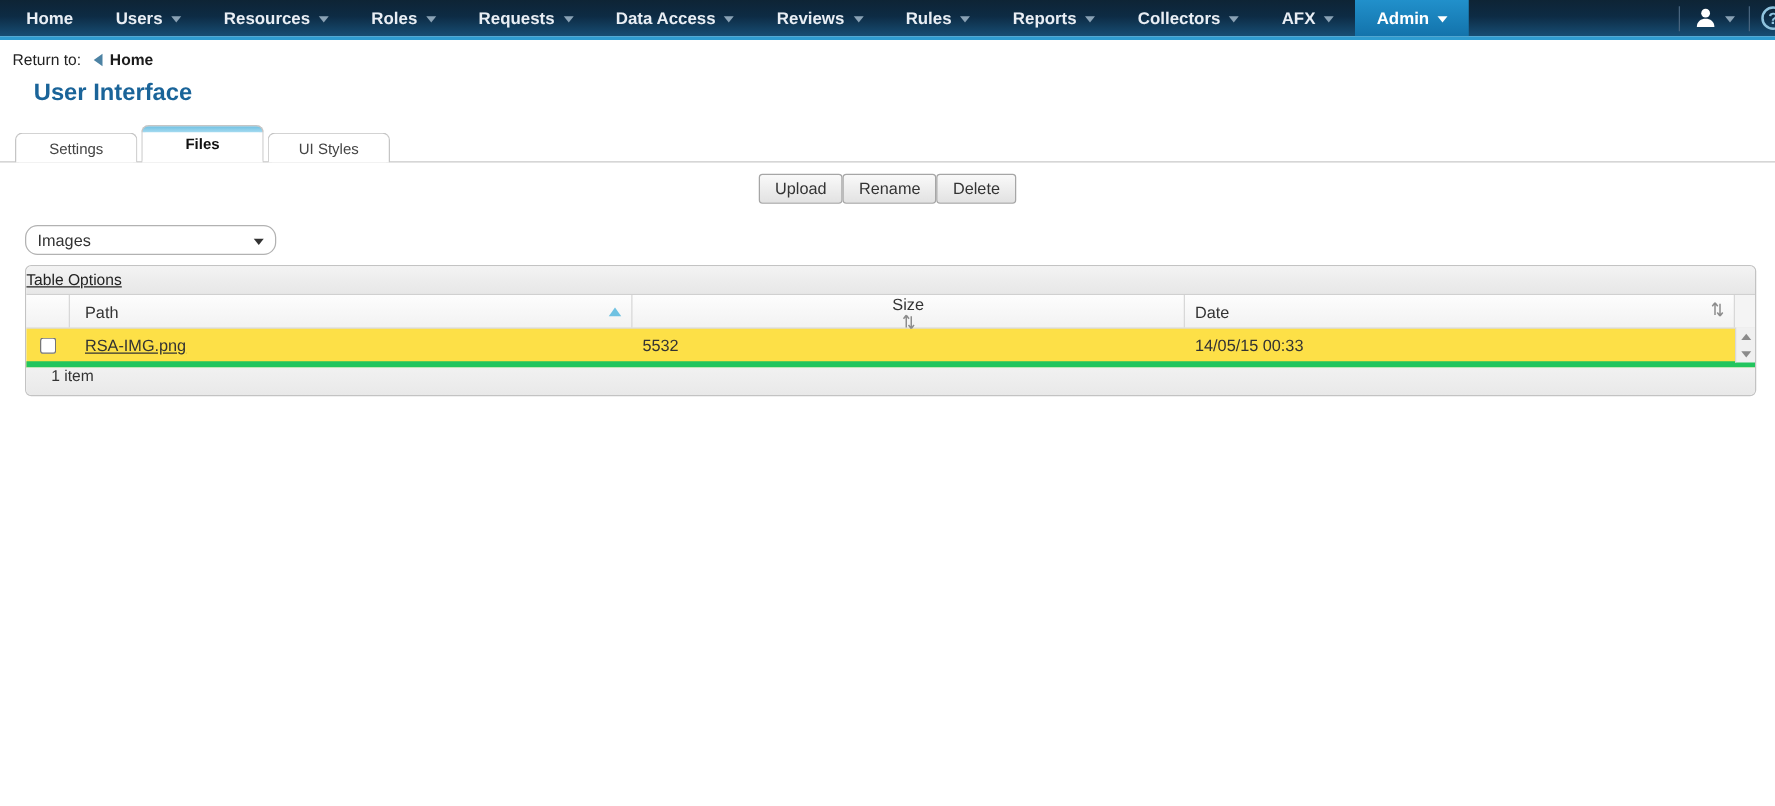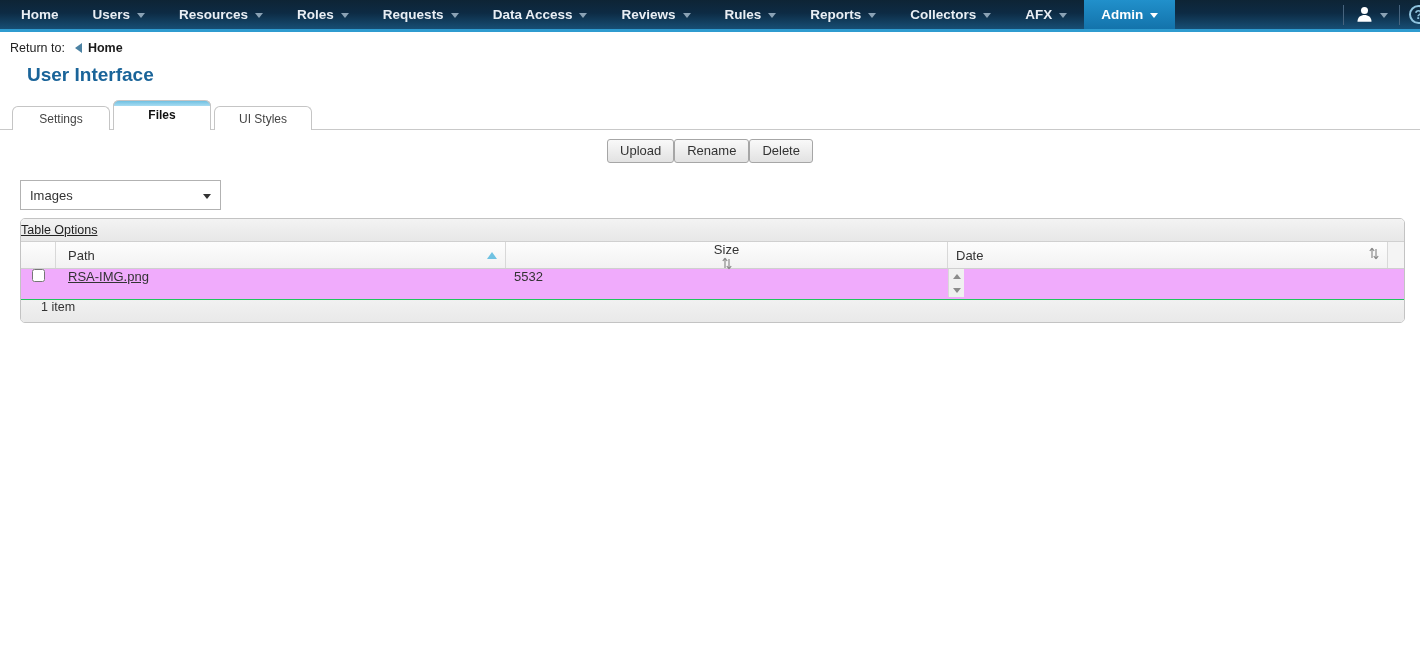--- a/index.html
+++ b/index.html
@@ -65,22 +65,22 @@
   
   .toolbar { display: flex; justify-content: center; gap: 0; margin-top: 9px; }
   .btn {
     padding: 3px 12px 4px 12px; font-size: 13px; color: #333; font-family: inherit;
     background: linear-gradient(180deg, #f9f9f9 0%, #e2e2e2 100%);
     border: 1px solid #a6a6a6; border-radius: 3px; cursor: pointer;
   }
 
   
   .dropdown {
-    margin: 17px 0 0 20px; width: 201px; height: 30px; background: #ffffff;
-    border: 1px solid #b2b2b2; border-radius: 0; display: flex; align-items: center;
+    margin: 17px 0 0 20px; width: 201px; height: 24px; background: #ffffff;
+    border: 1px solid #b2b2b2; border-radius: 10px; display: flex; align-items: center;
     justify-content: space-between; padding: 0 9px; font-size: 13px; color: #333; cursor: pointer;
   }
   .dropdown .caret-down { border-top-color: #333; border-left-width: 4px; border-right-width: 4px; }
 
   
   .table-wrap { margin: 8px 15px 0 20px; border: 1px solid #c3c3c3; border-radius: 5px; overflow: hidden; background: #fff; }
   .options-bar {
     height: 23px; background: linear-gradient(180deg, #f3f3f3 0%, #e7e7e7 100%);
     border-bottom: 1px solid #d0d0d0; display: flex; align-items: center;
     padding-right: 10px;
@@ -93,21 +93,21 @@
   .th-check { width: 35px; }
   .th-path  { width: 450px; padding: 0 8px 0 12px; justify-content: space-between; }
   .th-size  { width: 442px; padding: 0 8px; justify-content: space-between; flex-direction: column; }
   .th-date  { flex: 1; padding: 0 8px; justify-content: space-between; }
   .th-scroll { width: 16px; border-right: none; background: #f4f4f4; cursor: default; }
   .sort-asc {
     width: 0; height: 0; border-left: 5px solid transparent; border-right: 5px solid transparent;
     border-bottom: 7px solid #6fc2e2;
   }
 
-  .trow { display: flex; height: 31px; align-items: flex-start; border-bottom: 1px solid #22c55e; background: #f0abfc; }
+  .trow { display: flex; height: 31px; align-items: center; border-bottom: 5px solid #22c55e; background: #fde047; }
   .td { display: flex; align-items: center; font-size: 13px; color: #333; }
   .td-check { width: 35px; justify-content: center; }
   .td-check input { width: 13px; height: 13px; cursor: pointer; }
   .td-path { width: 450px; padding-left: 12px; }
   .td-size { width: 442px; padding-left: 8px; }
   .td-date { flex: 1; padding-left: 8px; }
   .file-link { color: #333; text-decoration: underline; cursor: pointer; }
 
   .td-scroll { width: 16px; background: #f0f0f0; border-left: 1px solid #d8d8d8;
     display: flex; flex-direction: column; }
@@ -253,20 +253,21 @@
   </div>
 
   <div class="trow">
     <div class="td td-check">
       <input type="checkbox" style="">
     </div>
     <div class="td td-path">
       <span class="file-link">RSA-IMG.png</span>
     </div>
     <div class="td td-size">5532</div>
+    <div class="td td-date">14/05/15 00:33</div>
     <div class="td-scroll">
       <div class="scroll-btn">
         <span class="arr-up"></span>
       </div>
       <div class="scroll-btn">
         <span class="arr-down"></span>
       </div>
     </div>
   </div>
 

